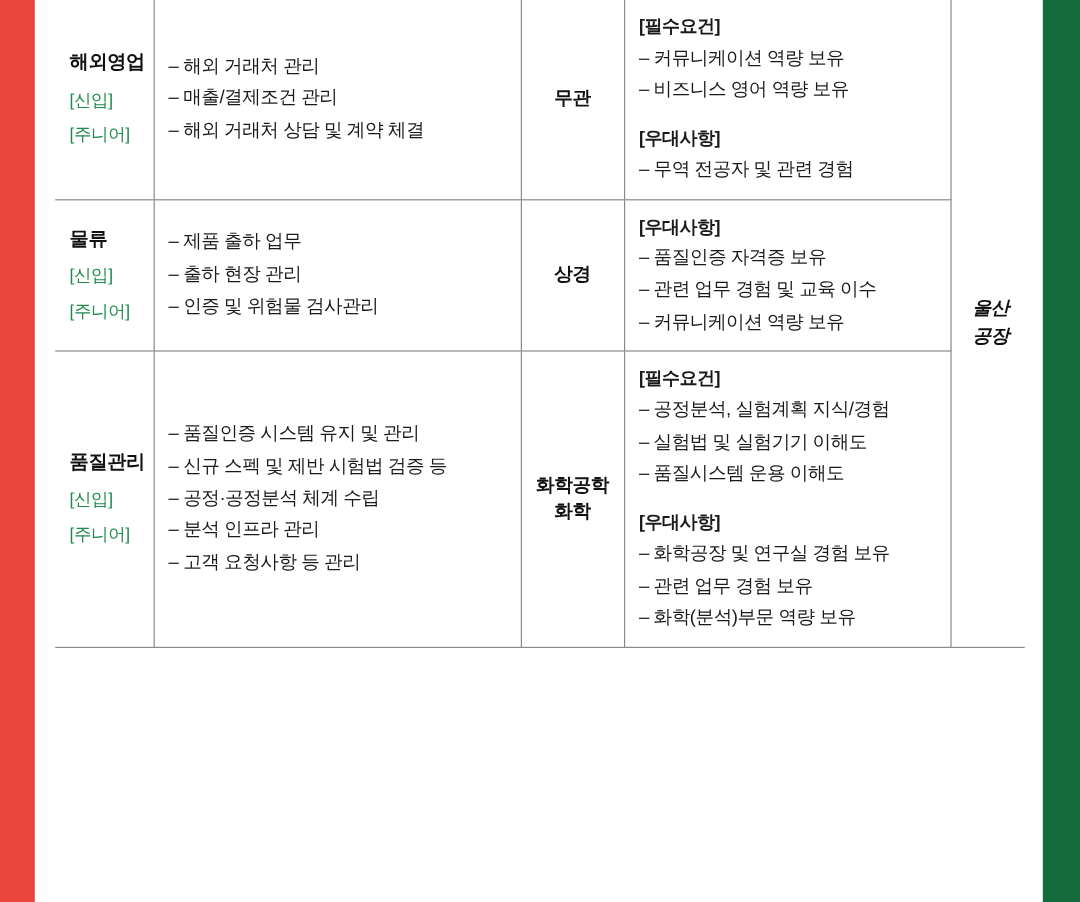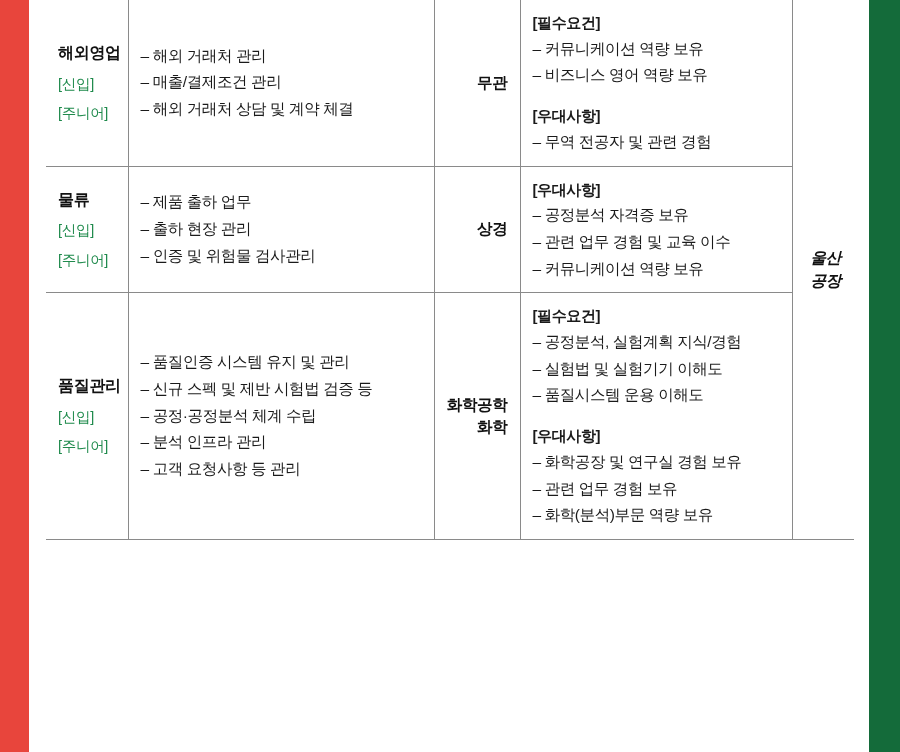--- a/index.html
+++ b/index.html
@@ -48,21 +48,21 @@
     line-height: 1.55;
   }
   
   table.jobs tr td:first-child { border-left: none; }
   table.jobs tr:first-child td { border-top: none; }
   table.jobs tr:last-child td { border-bottom: 1px solid #8a8a8a; }
   table.jobs tr td:last-child { border-right: none; }
 
   .col-role   { width: 82px;  }
   .col-duties { width: 306px; text-align: left; }
-  .col-major  { width: 86px;  text-align: right; }
+  .col-major  { width: 86px;  text-align: center; }
   .col-req    { width: 272px; text-align: left; }
   .col-loc    { width: 62px;  text-align: center; }
 
   .role-title {
     font-weight: bold;
     font-size: 16px;
     color: #111;
     white-space: nowrap;
     letter-spacing: -0.3px;
   }
@@ -172,21 +172,21 @@
               <li>– 인증 및 위험물 검사관리</li>
             </ul>
           </td>
           <td class="col-major">
             <div class="major-text">상경</div>
           </td>
           <td class="col-req">
             <div class="req-group">
               <div class="block-head">[우대사항]</div>
               <ul class="lines">
-                <li>– 공정분석 자격증 보유</li>
+                <li>– 품질인증 자격증 보유</li>
                 <li>– 관련 업무 경험 및 교육 이수</li>
                 <li>– 커뮤니케이션 역량 보유</li>
               </ul>
             </div>
           </td>
         </tr>
 
         <tr>
           <td class="col-role cell-pad-lg">
             <div class="role-title">품질관리</div>

